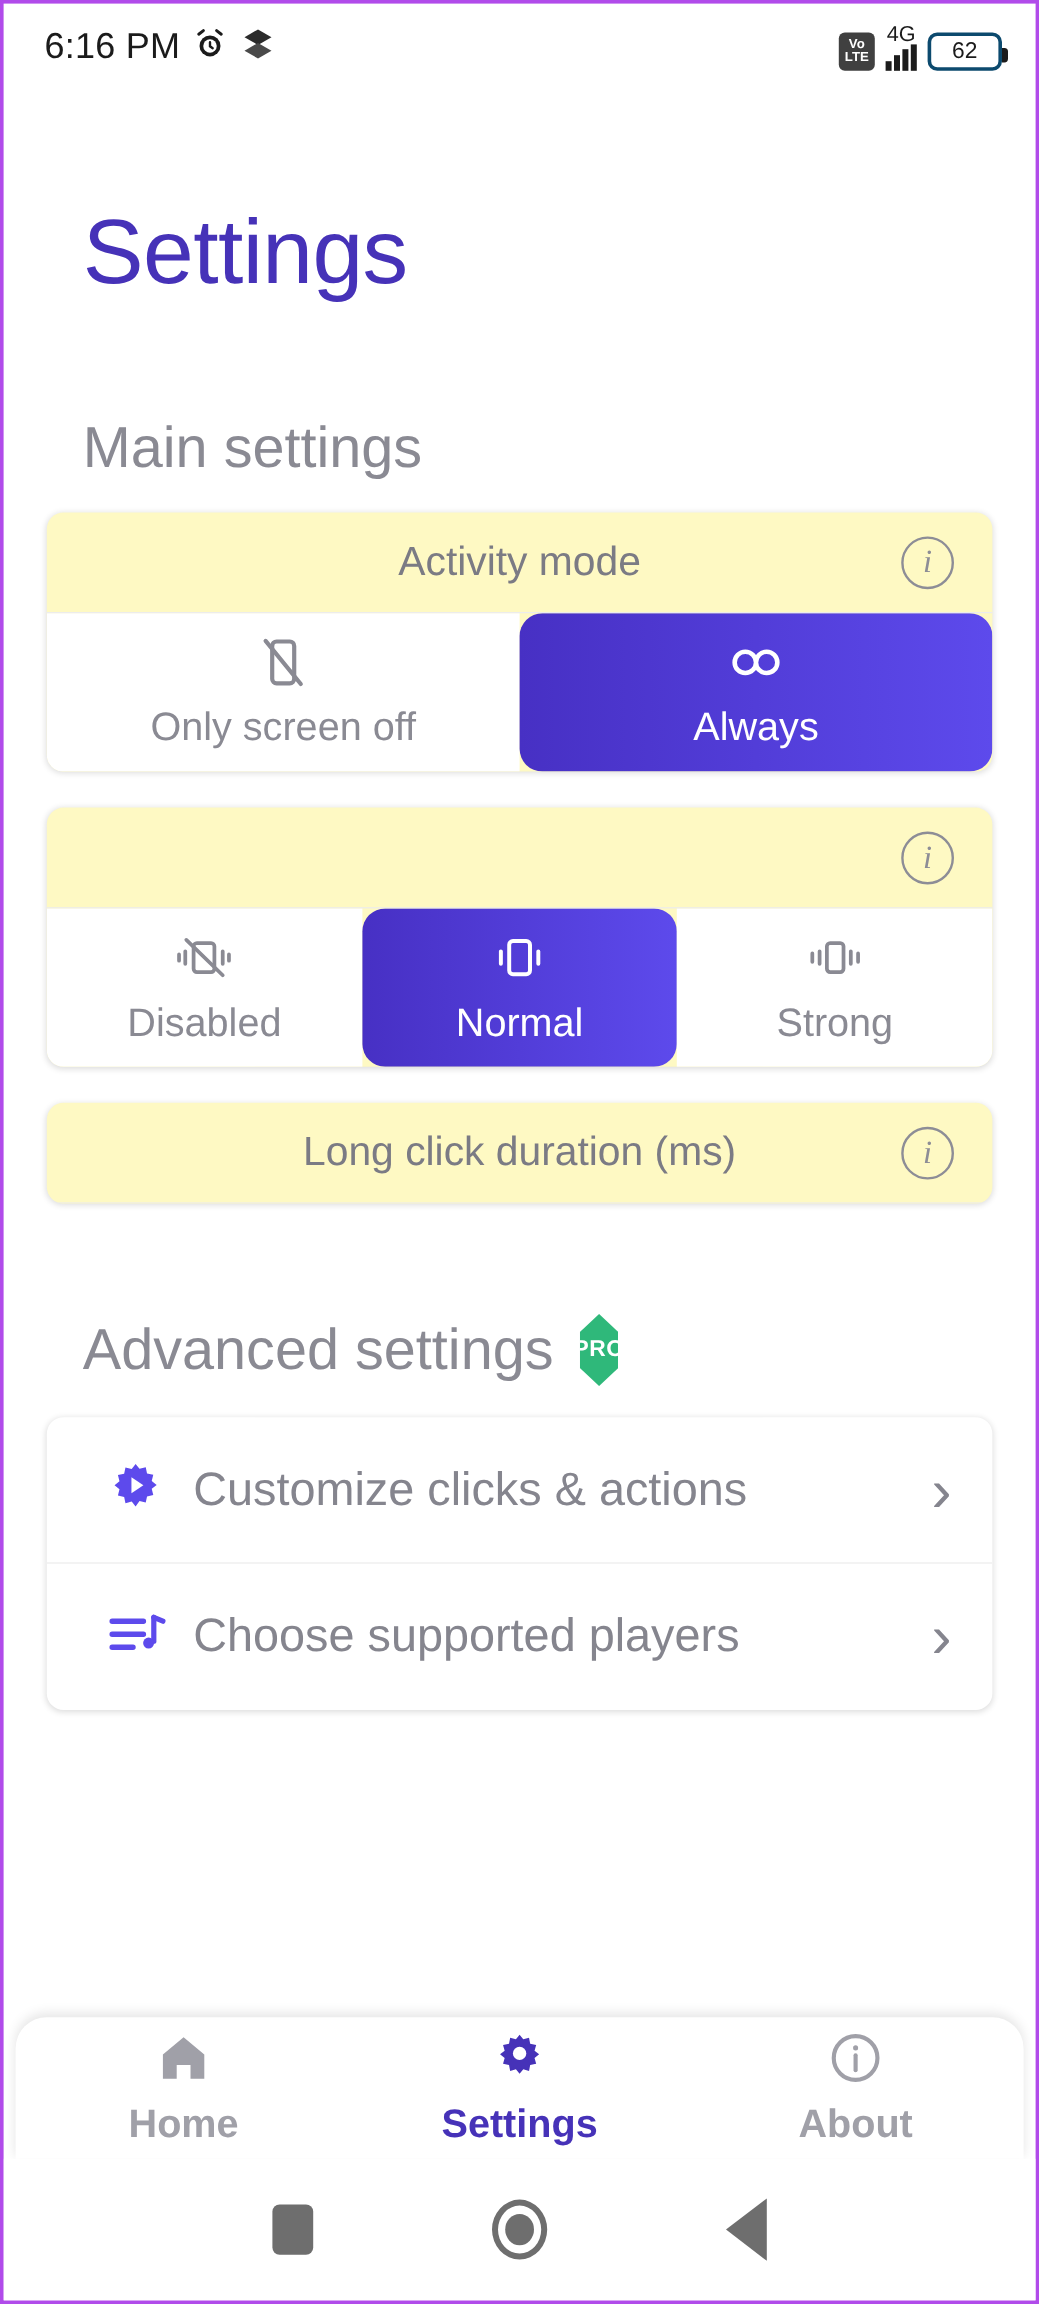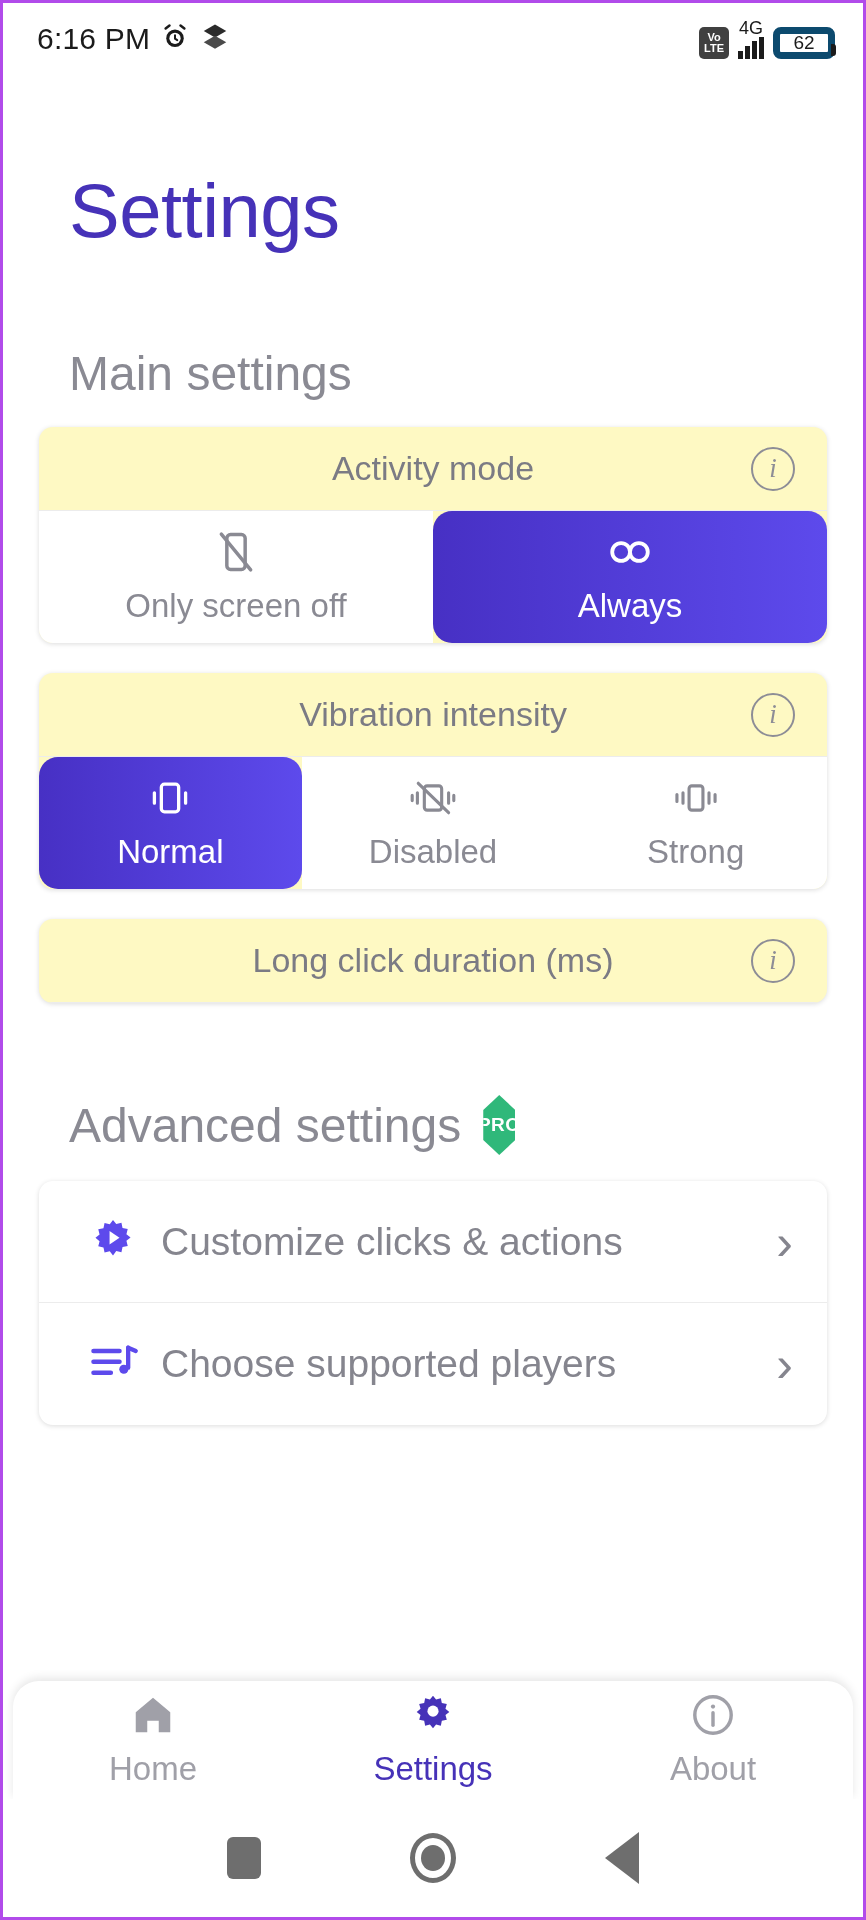--- a/index.html
+++ b/index.html
@@ -27,21 +27,21 @@
   .volte{
     width:30px;height:32px;background:#404040;border-radius:5px;
     color:#fff;display:flex;flex-direction:column;align-items:center;justify-content:center;
     font-size:11px;line-height:11px;font-weight:700;
   }
   .net-wrap{ display:flex; flex-direction:column; align-items:center; }
   .net-g{ font-size:18px; line-height:18px; color:#1b1b1b; }
   .net-bars{ display:flex; align-items:flex-end; gap:2px; height:22px; }
   .net-bars i{ width:5px; background:#1b1b1b; display:block; }
   .battery{
-    width:62px;height:32px;border:7px solid #0c4a6e;border-radius:8px;
+    width:62px;height:32px;border:3px solid #0c4a6e;border-radius:8px;
     display:flex;align-items:center;justify-content:center;
     font-size:19px;font-weight:500;position:relative;text-align:center;
   }
   .battery::after{
     content:"";position:absolute;right:-8px;top:10px;width:5px;height:12px;
     background:#1b1b1b;border-radius:0 3px 3px 0;
   }
 
   
   .page-title{
@@ -155,21 +155,21 @@
   }
 
   
   .bottom-nav{
     position:absolute;
     left:10px;right:10px;bottom:118px;
     height:118px;
     background:#fff;
     border-radius:26px 26px 0 0;
     box-shadow:0 -3px 10px rgba(0,0,0,.10);
-    display:flex;align-items:center;
+    display:flex;align-items:center;font-weight:bold;
   }
   .nav-item{
     flex:1;
     display:flex;flex-direction:column;align-items:center;justify-content:center;gap:8px;
   }
   .nav-item .nlbl{ font-size:33px; color:#a0a0a8; }
   .nav-item.active .nlbl{ color:#4632b8; }
 
   
   .sysnav{
@@ -259,42 +259,41 @@
           <path d="M17 9c0-3.1 2.5-5.6 5.6-5.6S28.2 5.9 28.2 9s-2.5 5.6-5.6 5.6S17 12.1 17 9s-2.5-5.6-5.6-5.6S5.8 5.9 5.8 9s2.5 5.6 5.6 5.6S17 12.1 17 9z"></path>
         </svg>
       </span>
       <span class="lbl">Always</span>
     </div>
   </div>
 </div>
 
 <div class="card">
   <div class="card-head">
-    <span class="title">Vibration intensity</span>
     <span class="info-icon">i</span>
   </div>
   <div class="seg-row">
-    <div class="seg active">
-      <span class="ico">
-        <svg width="52" height="40" viewBox="0 0 30 22" fill="none" stroke="#ffffff" stroke-width="1.9" stroke-linecap="round">
-          <rect x="10" y="3" width="10" height="16" rx="1.8"></rect>
-          <path d="M6 8v6M24 8v6"></path>
-        </svg>
-      </span>
-      <span class="lbl">Normal</span>
-    </div>
     <div class="seg">
       <span class="ico">
         <svg width="52" height="40" viewBox="0 0 30 22" fill="none" stroke="#8a8a93" stroke-width="1.8" stroke-linecap="round">
           <rect x="10" y="4" width="10" height="14" rx="1.6"></rect>
           <path d="M6 8v6M3 9.5v3M24 8v6M27 9.5v3"></path>
           <path d="M6.5 2.5 24 19.5"></path>
         </svg>
       </span>
       <span class="lbl">Disabled</span>
+    </div>
+    <div class="seg active">
+      <span class="ico">
+        <svg width="52" height="40" viewBox="0 0 30 22" fill="none" stroke="#ffffff" stroke-width="1.9" stroke-linecap="round">
+          <rect x="10" y="3" width="10" height="16" rx="1.8"></rect>
+          <path d="M6 8v6M24 8v6"></path>
+        </svg>
+      </span>
+      <span class="lbl">Normal</span>
     </div>
     <div class="seg">
       <span class="ico">
         <svg width="52" height="40" viewBox="0 0 30 22" fill="none" stroke="#8a8a93" stroke-width="1.8" stroke-linecap="round">
           <rect x="11" y="4" width="8" height="14" rx="1.6"></rect>
           <path d="M7.5 8v6M4 9v4M22.5 8v6M26 9v4"></path>
         </svg>
       </span>
       <span class="lbl">Strong</span>
     </div>

